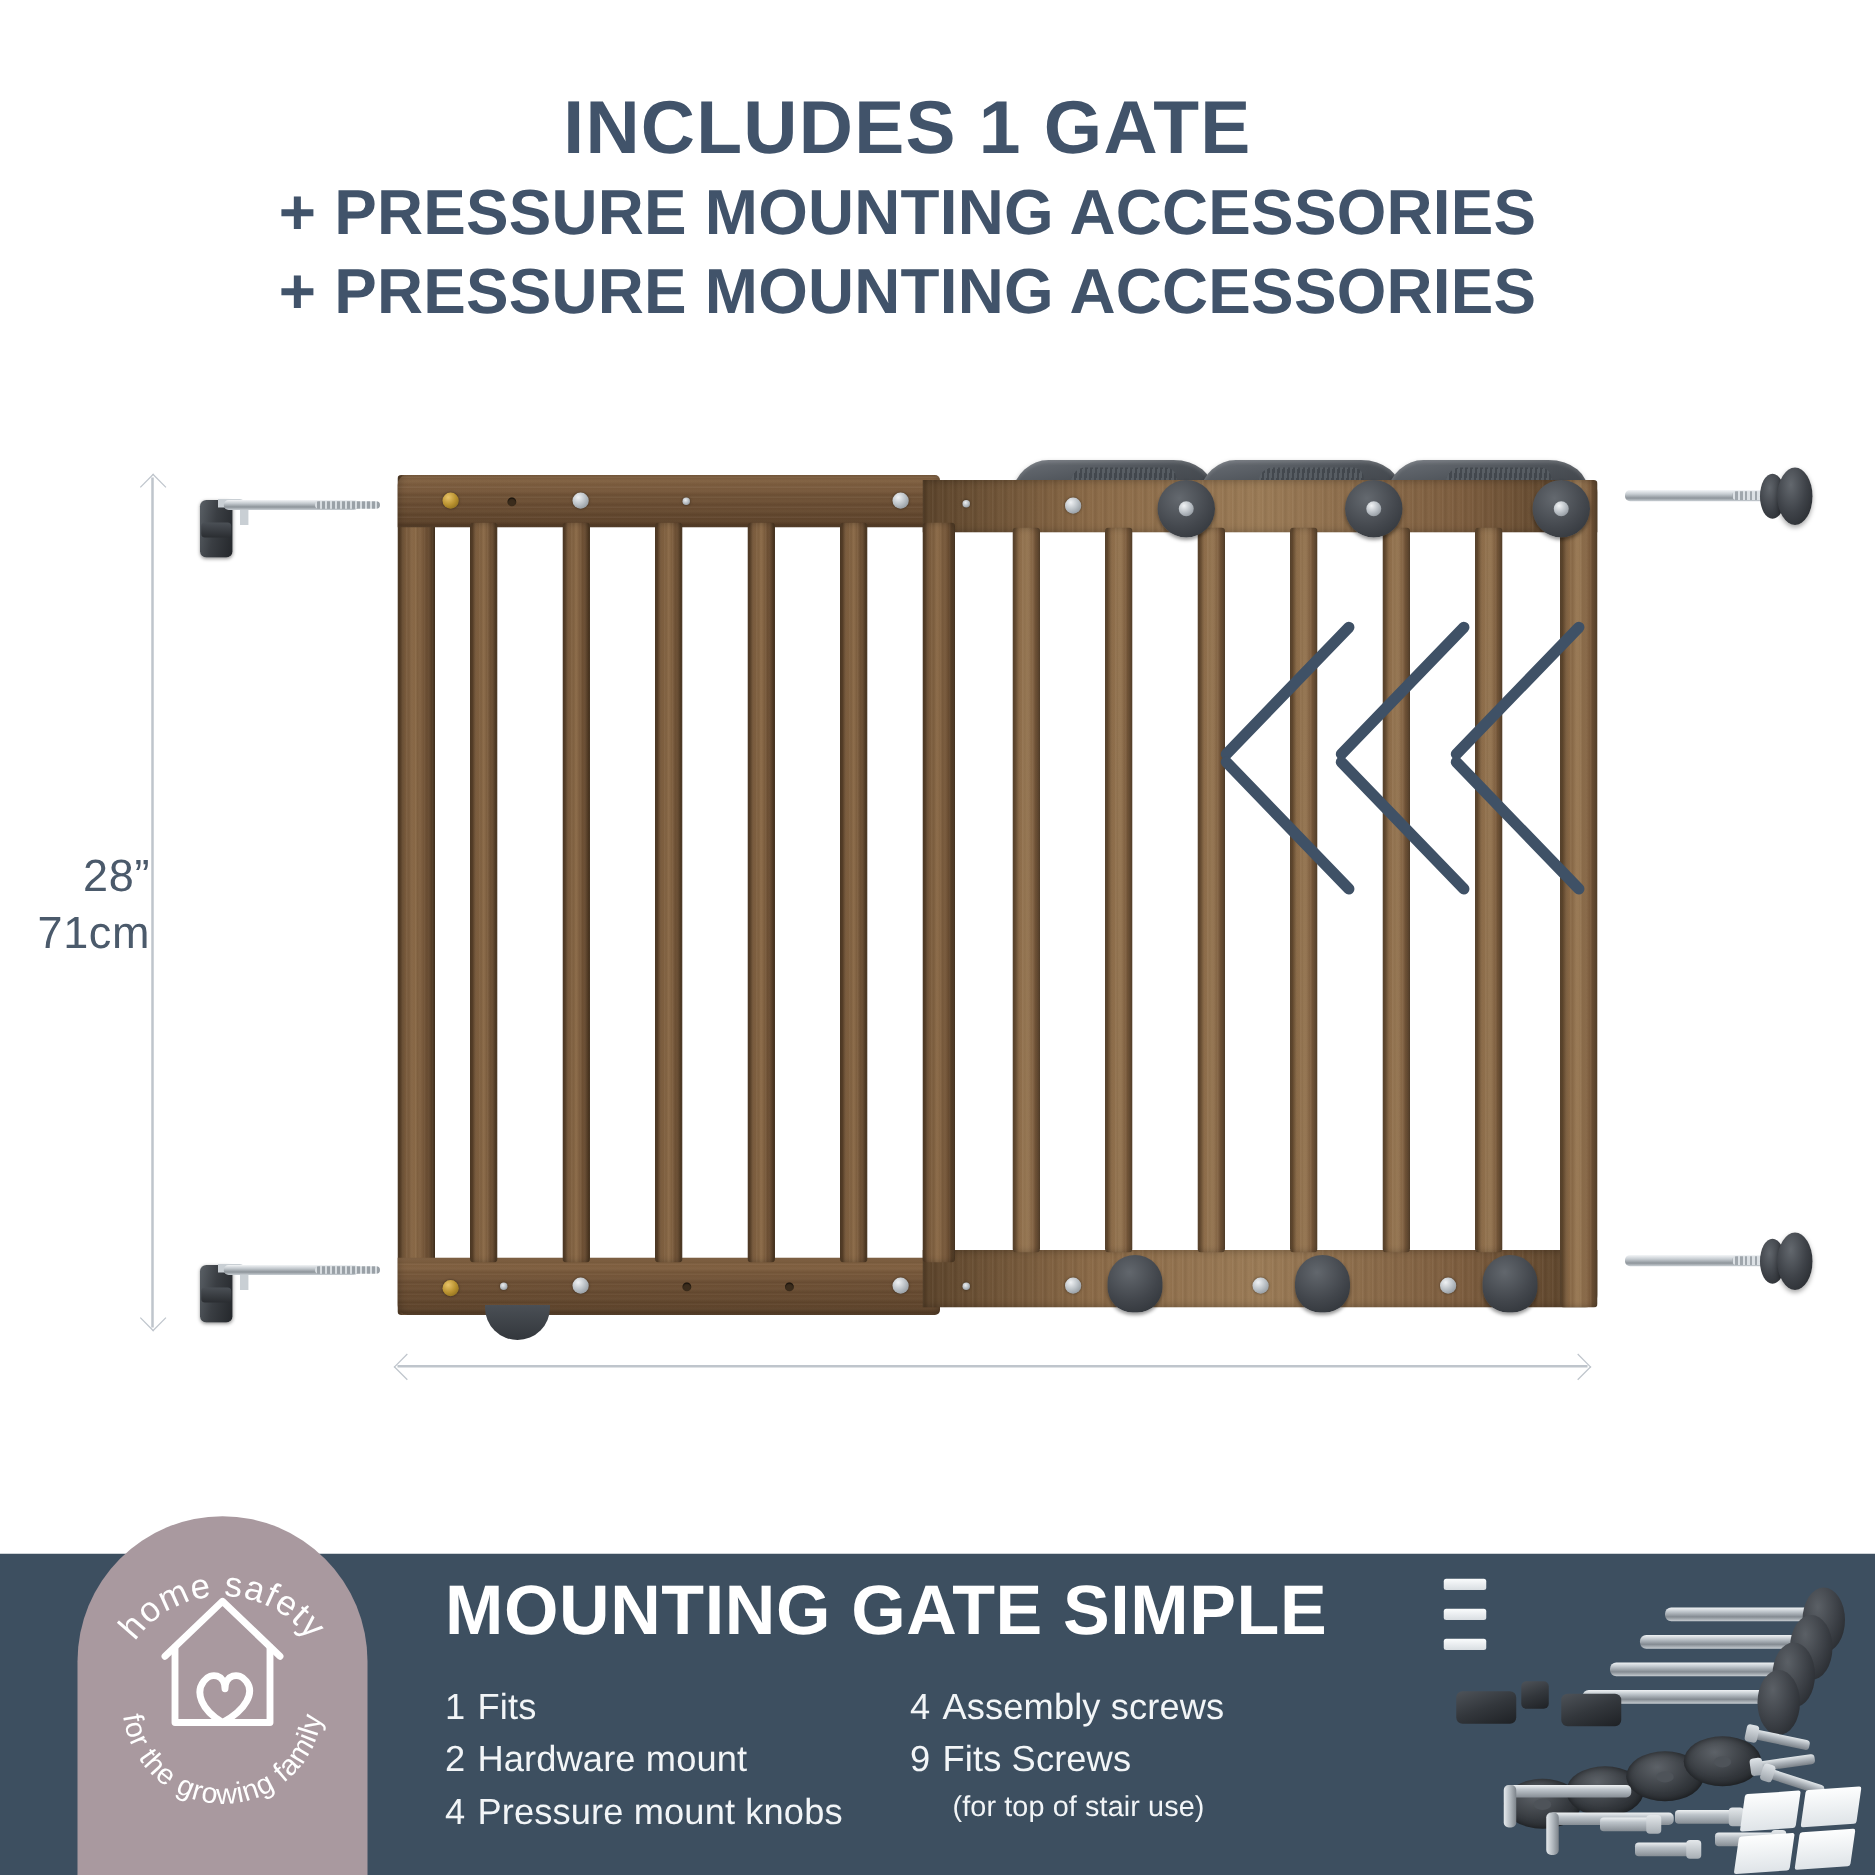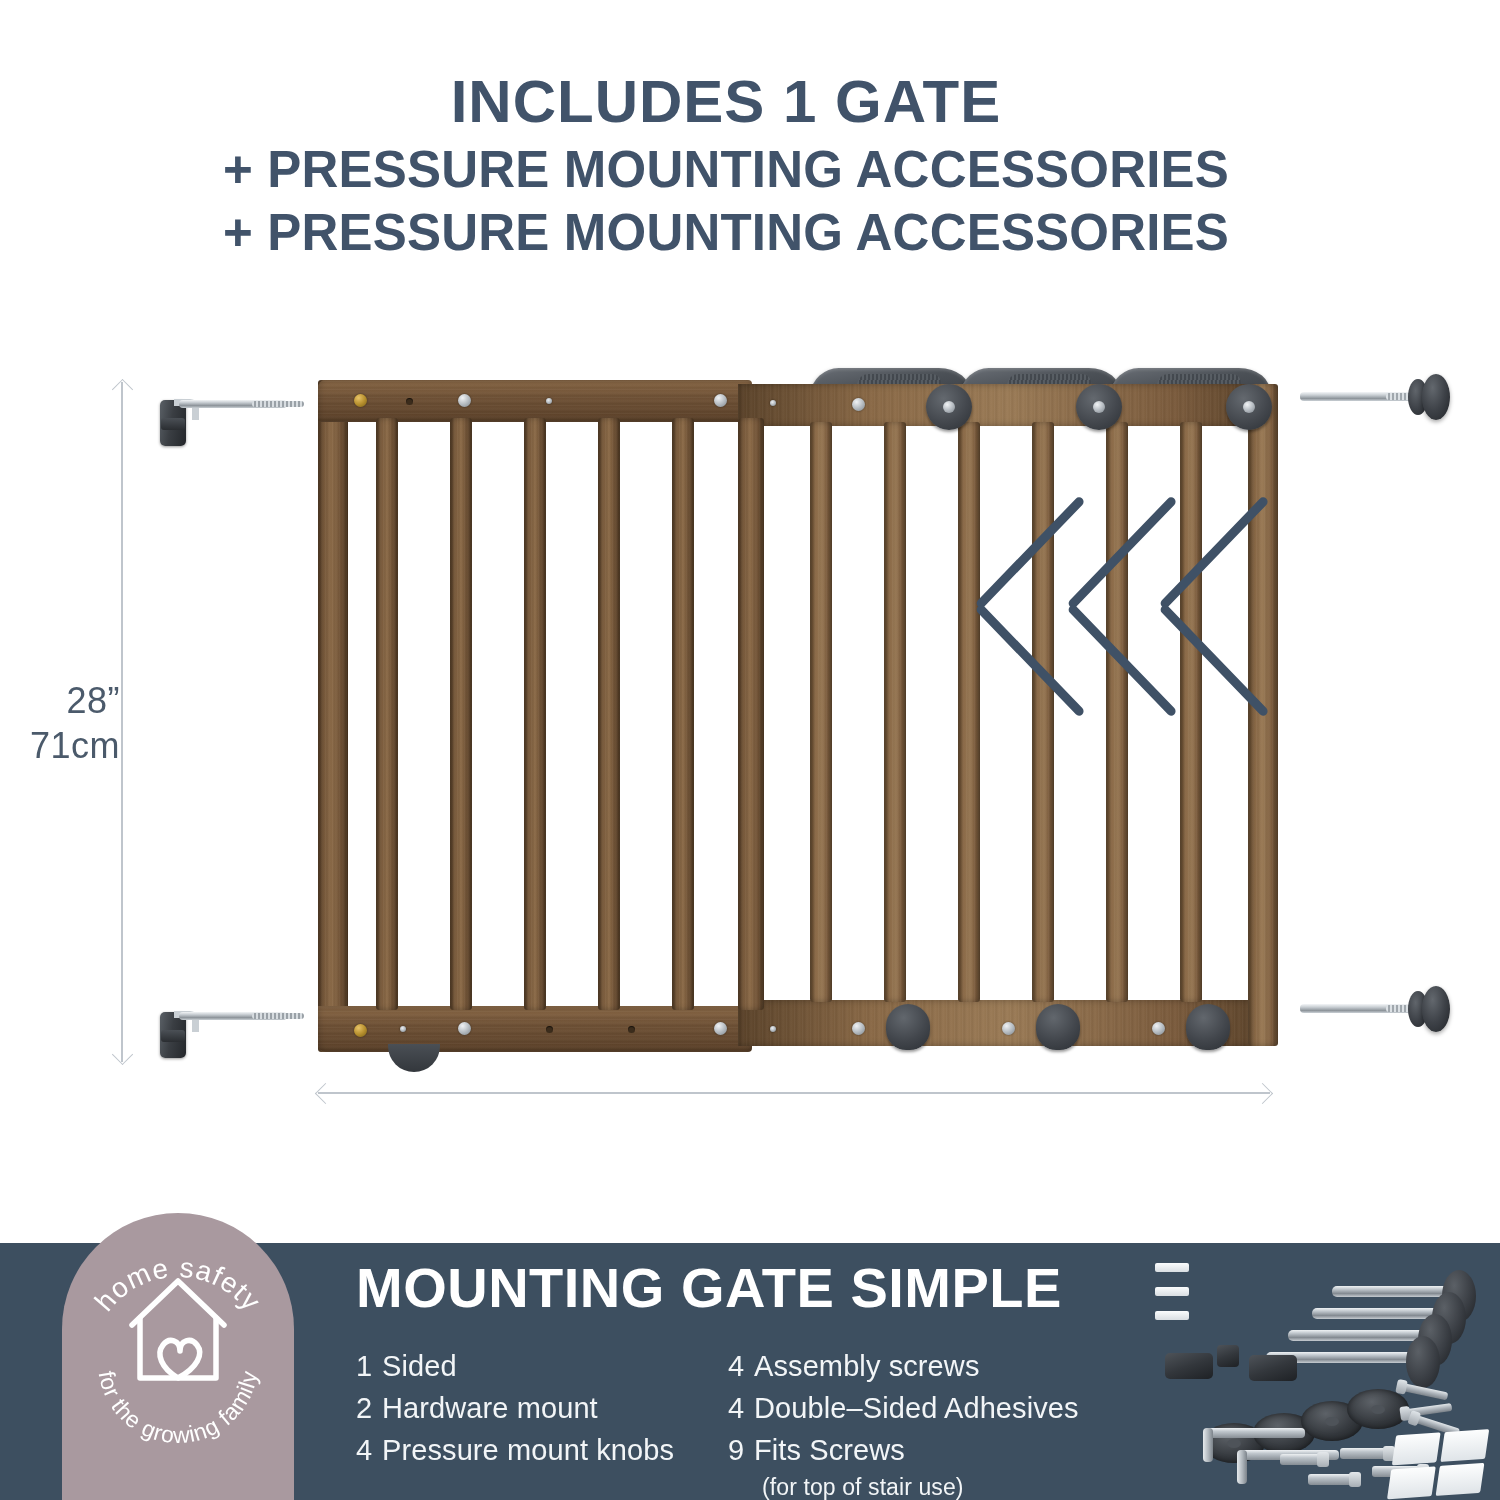--- a/index.html
+++ b/index.html
@@ -571,36 +571,33 @@
   <div class="dim-h"></div>
   <div class="dim-h-label">
   </div>
 
   <div class="panel"></div>
 
   <div class="panel-title">MOUNTING GATE SIMPLE</div>
 
   <div class="bullets" id="bullets-left">
     <div class="row">
-      <span class="num">1</span><span>Sided</span>
+      <span class="num">1</span><span>Fits</span>
     </div>
     <div class="row">
       <span class="num">2</span><span>Hardware mount</span>
     </div>
     <div class="row">
       <span class="num">4</span><span>Pressure mount knobs</span>
     </div>
   </div>
 
   <div class="bullets" id="bullets-right">
     <div class="row">
       <span class="num">4</span><span>Assembly screws</span>
-    </div>
-    <div class="row">
-      <span class="num">4</span><span>Double–Sided Adhesives</span>
     </div>
     <div class="row">
       <span class="num">9</span><span>Fits Screws</span>
       <span class="sub note">(for top of stair use)</span>
     </div>
   </div>
 
   <div class="badge">
     <svg class="badge-svg" width="232" height="287" viewBox="0 0 232 287">
       <defs>

